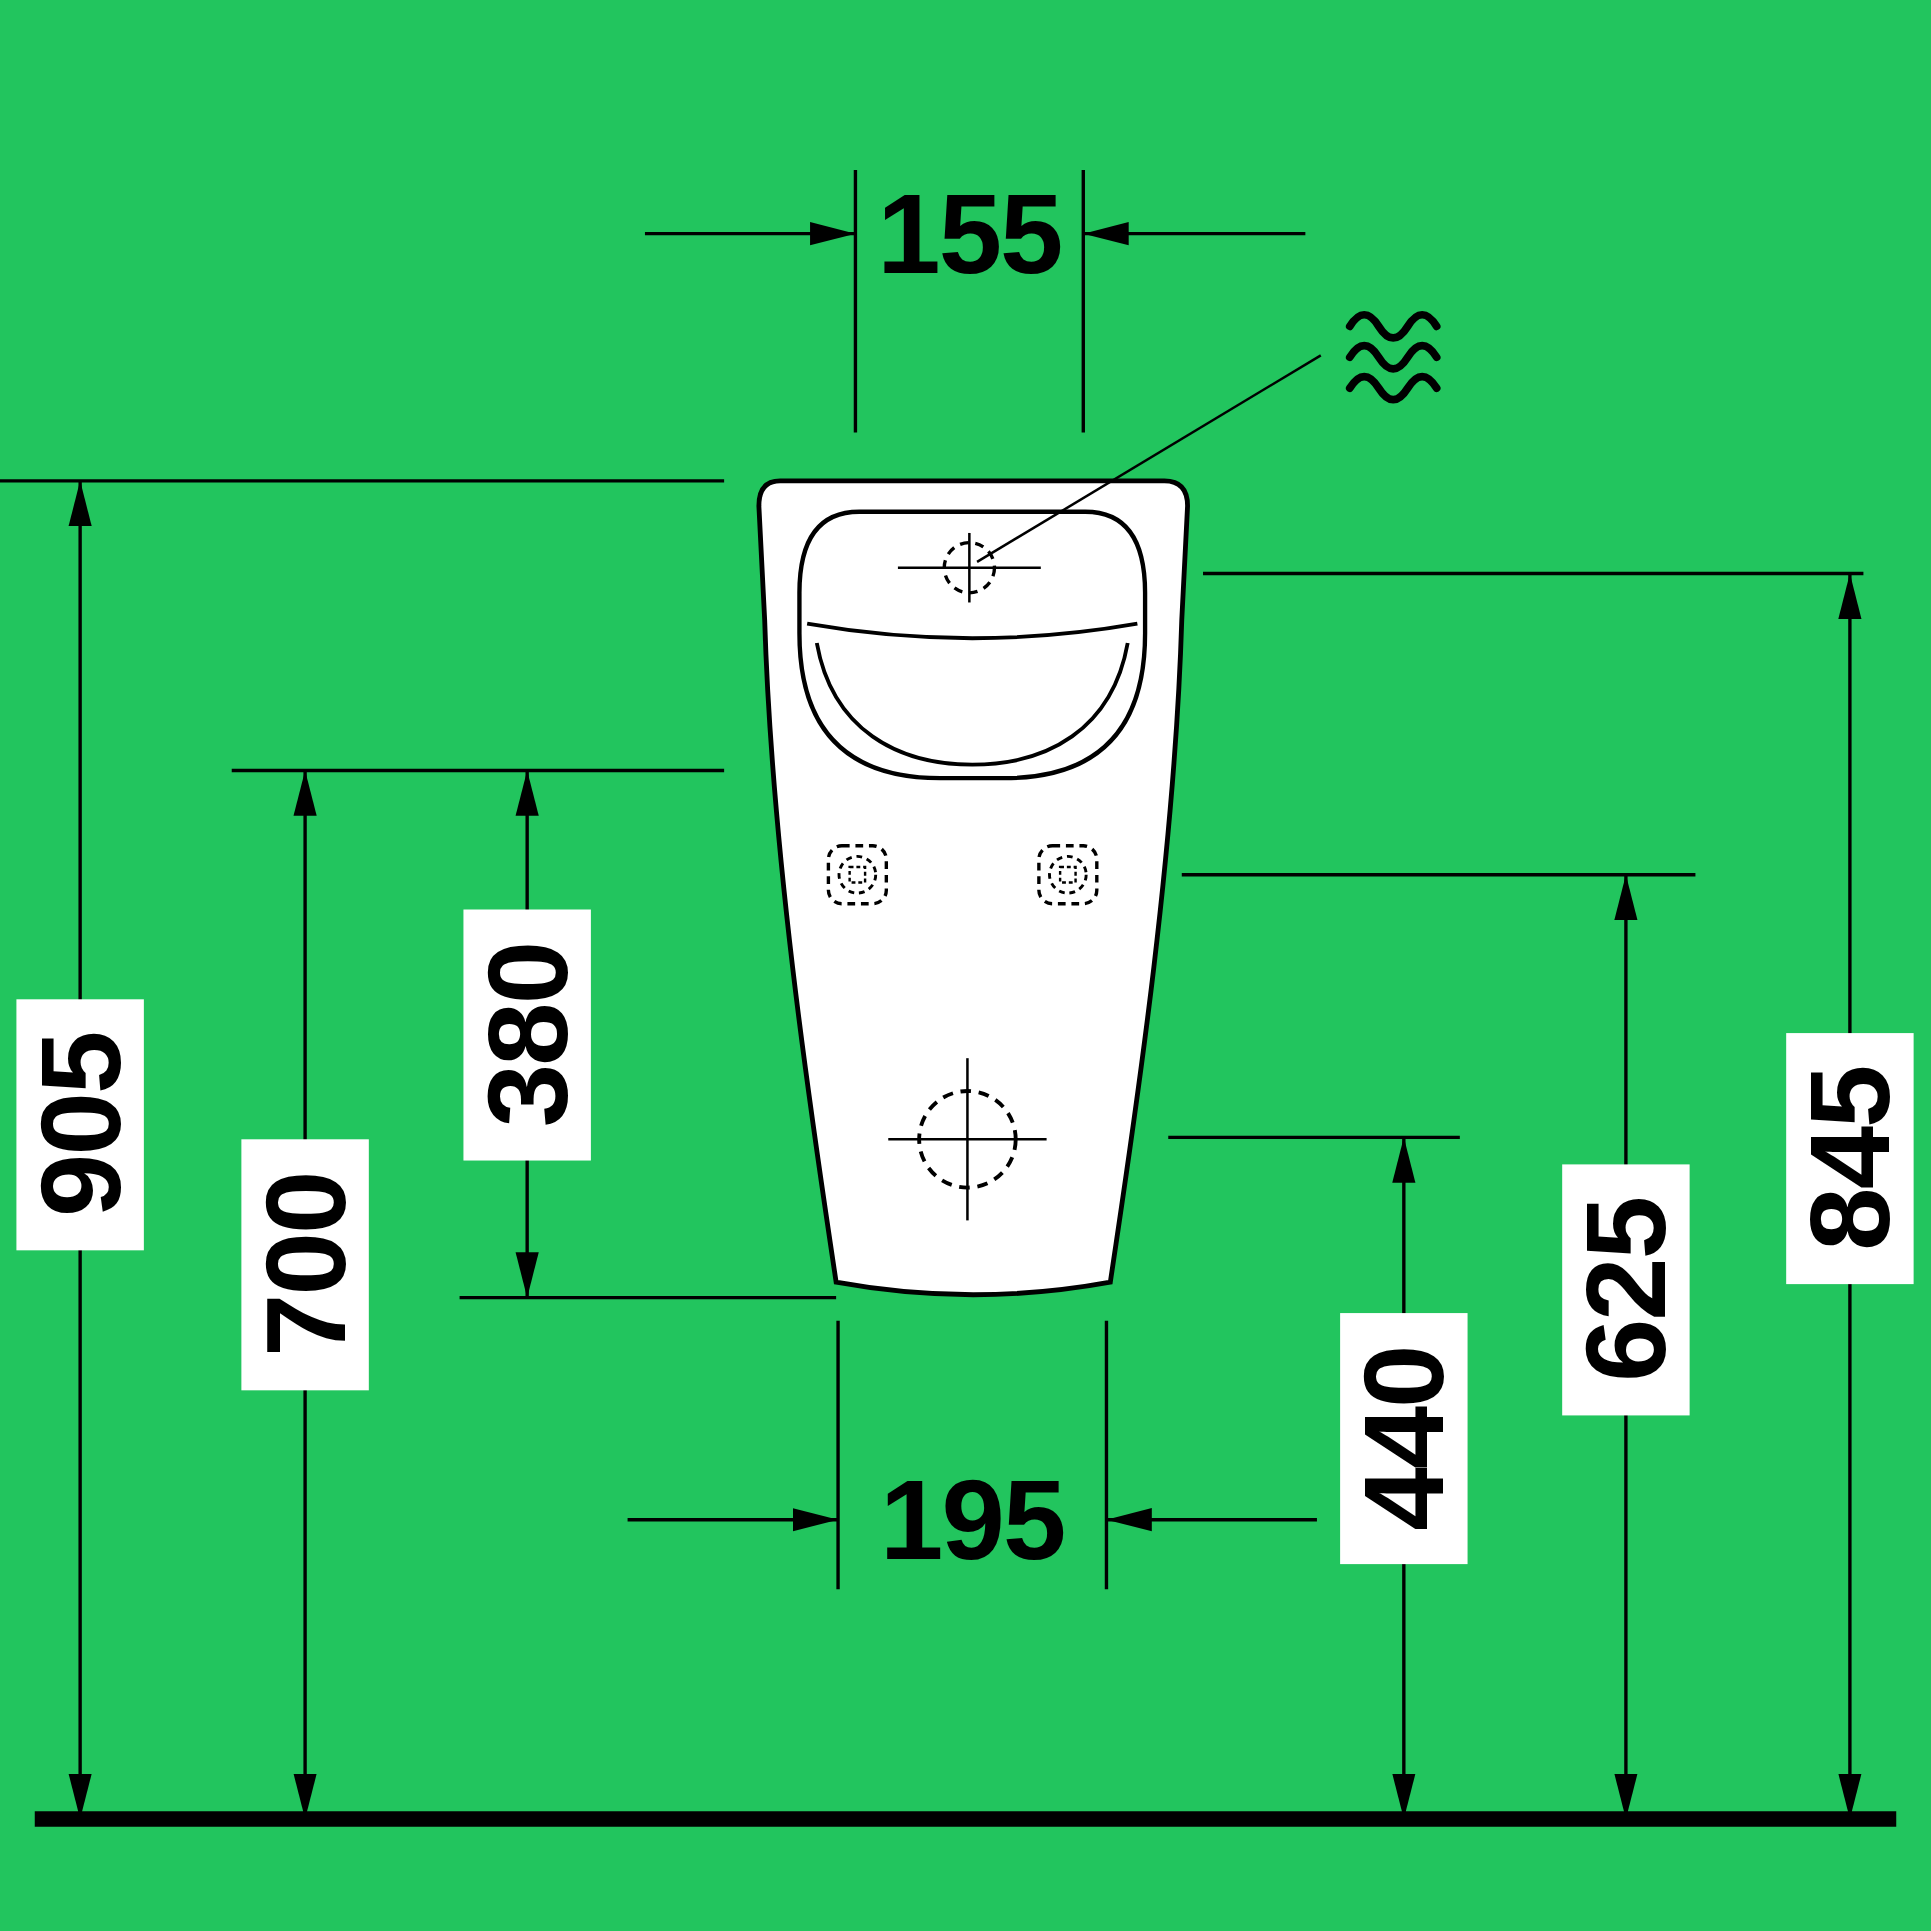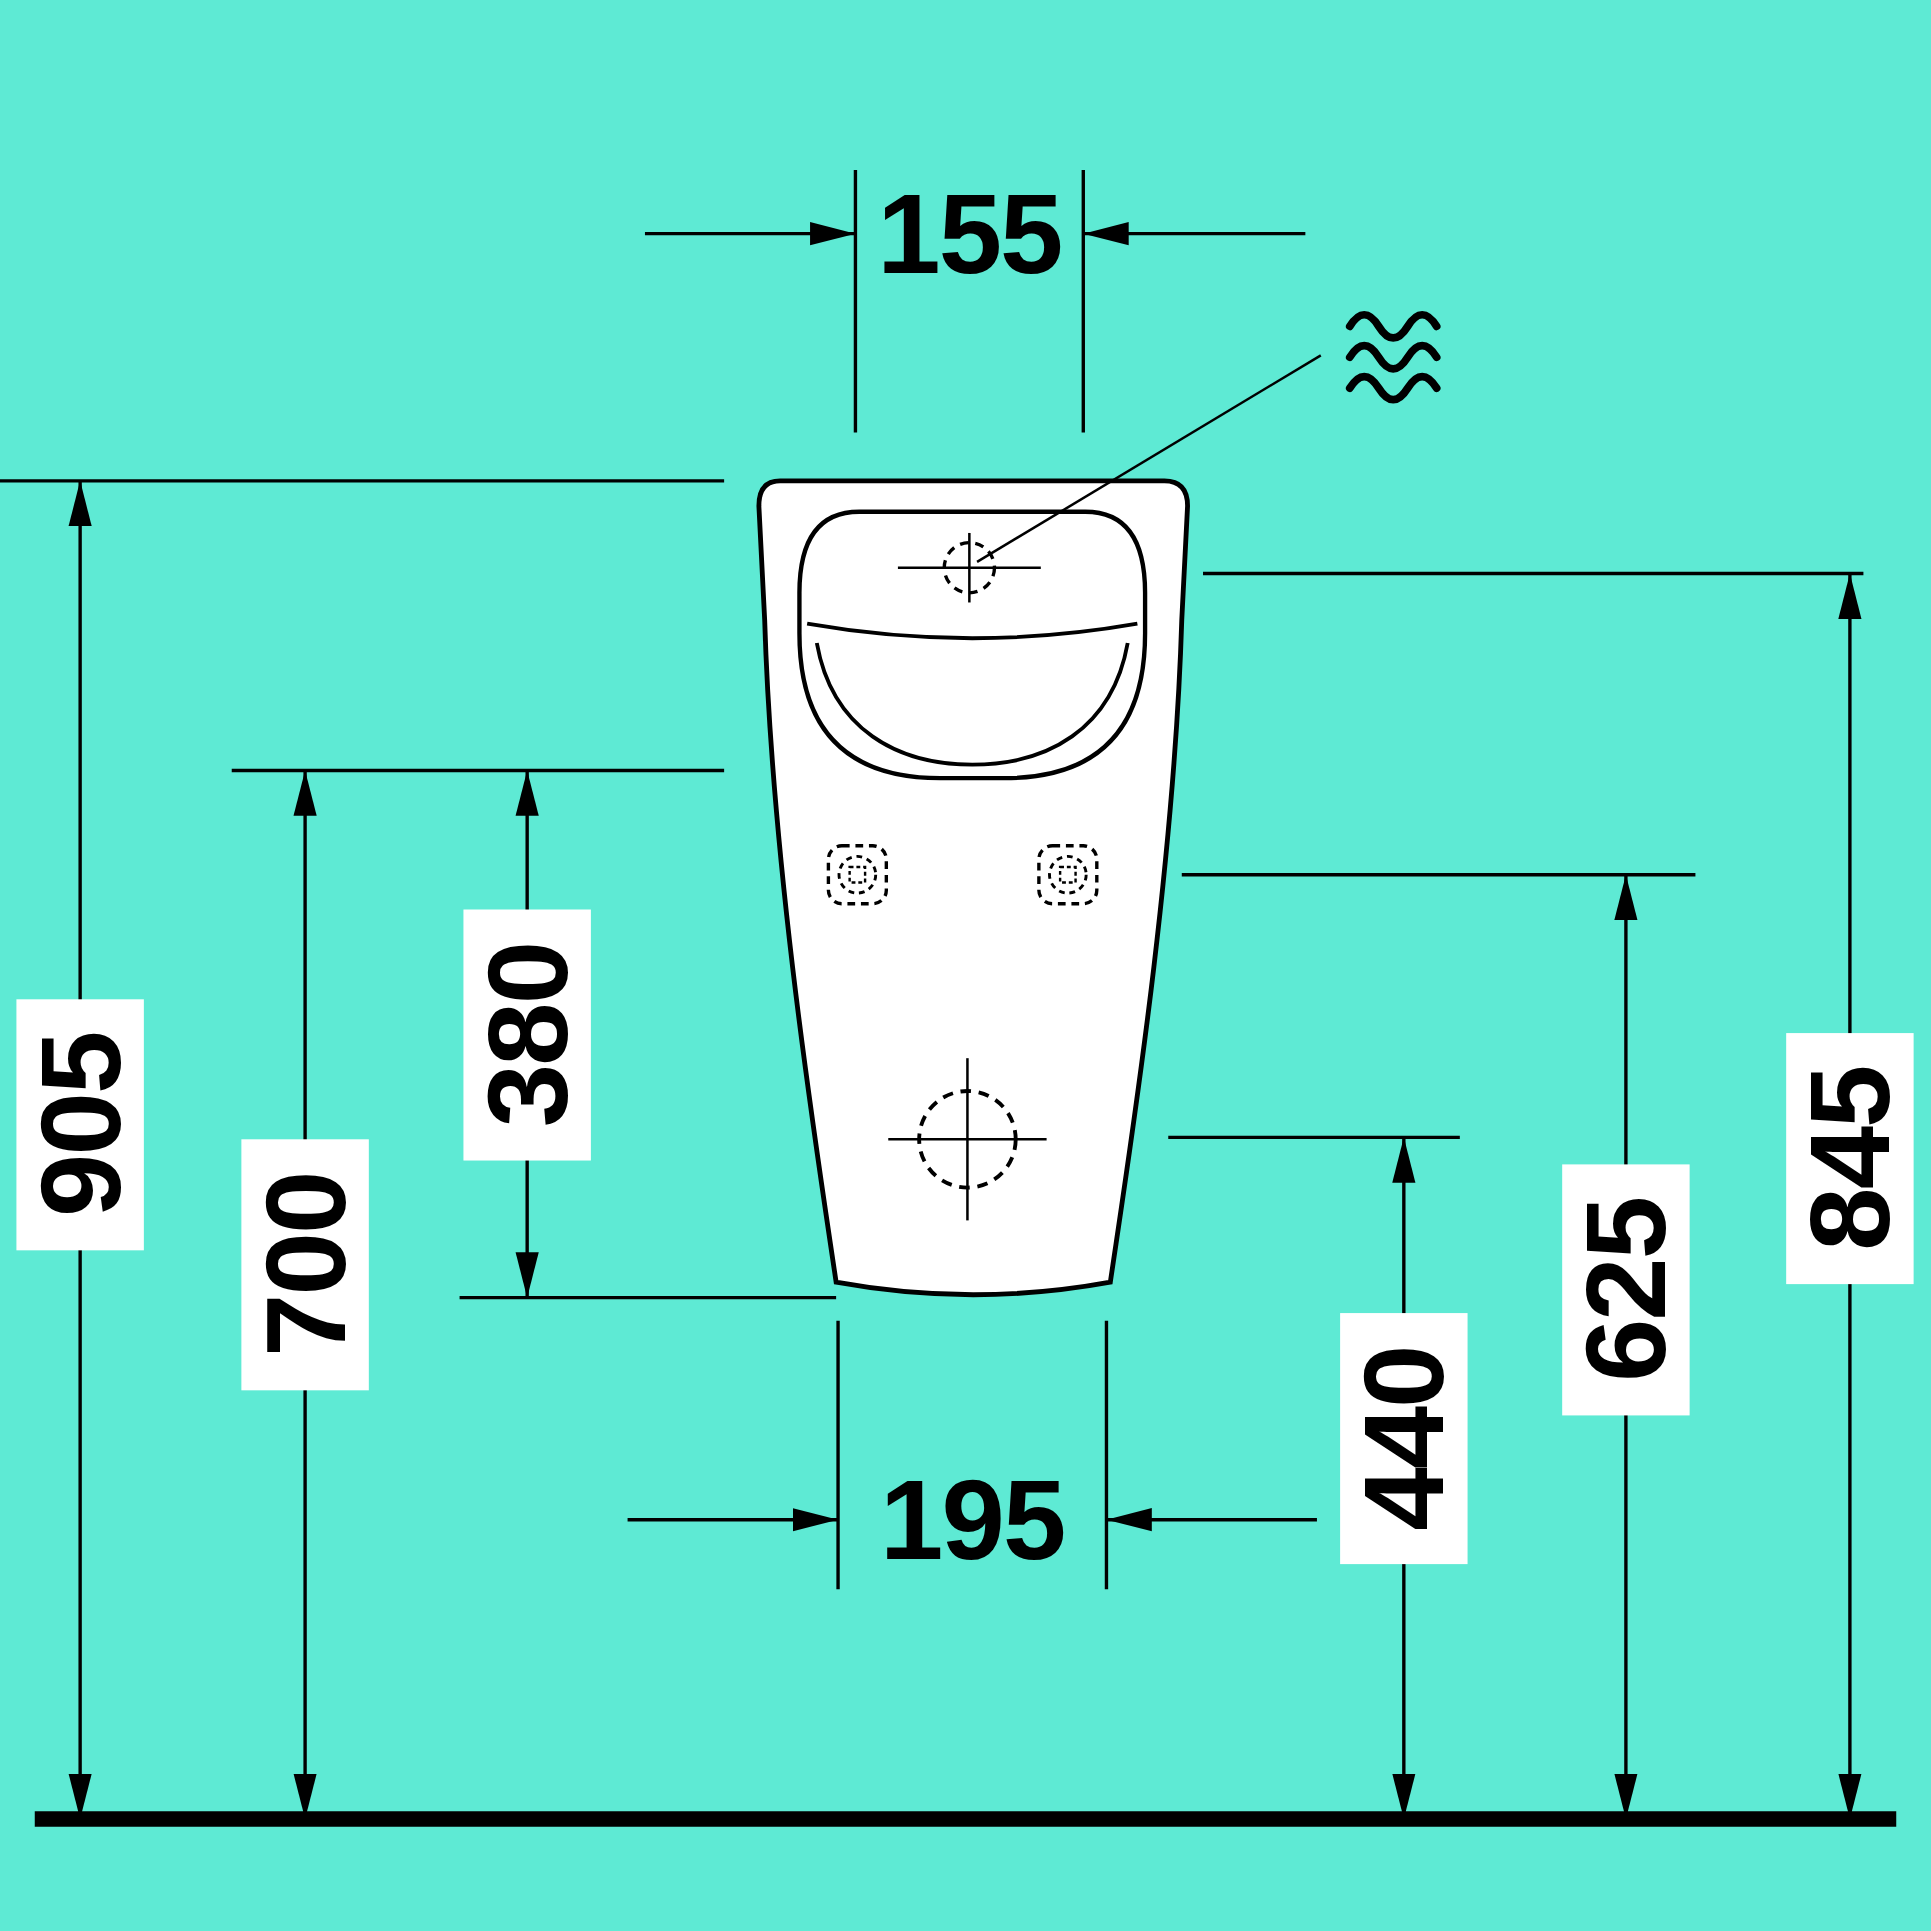--- a/index.html
+++ b/index.html
@@ -1,20 +1,20 @@
 <!DOCTYPE html>
 <html><head>
 <meta charset="utf-8">
 <style>
   html, body { margin: 0; padding: 0; background: #ffffff; }
   .stage {
     position: relative;
     width: 1931px;
     height: 1931px;
-    background: #5eead4;
+    background: #22c55e;
     overflow: hidden;
   }
   svg { display: block; }
   svg text {
     font-family: "Liberation Sans", "DejaVu Sans", sans-serif;
     font-weight: bold;
     font-size: 118px;
     letter-spacing: -2px;
     fill: #000000;
   }

